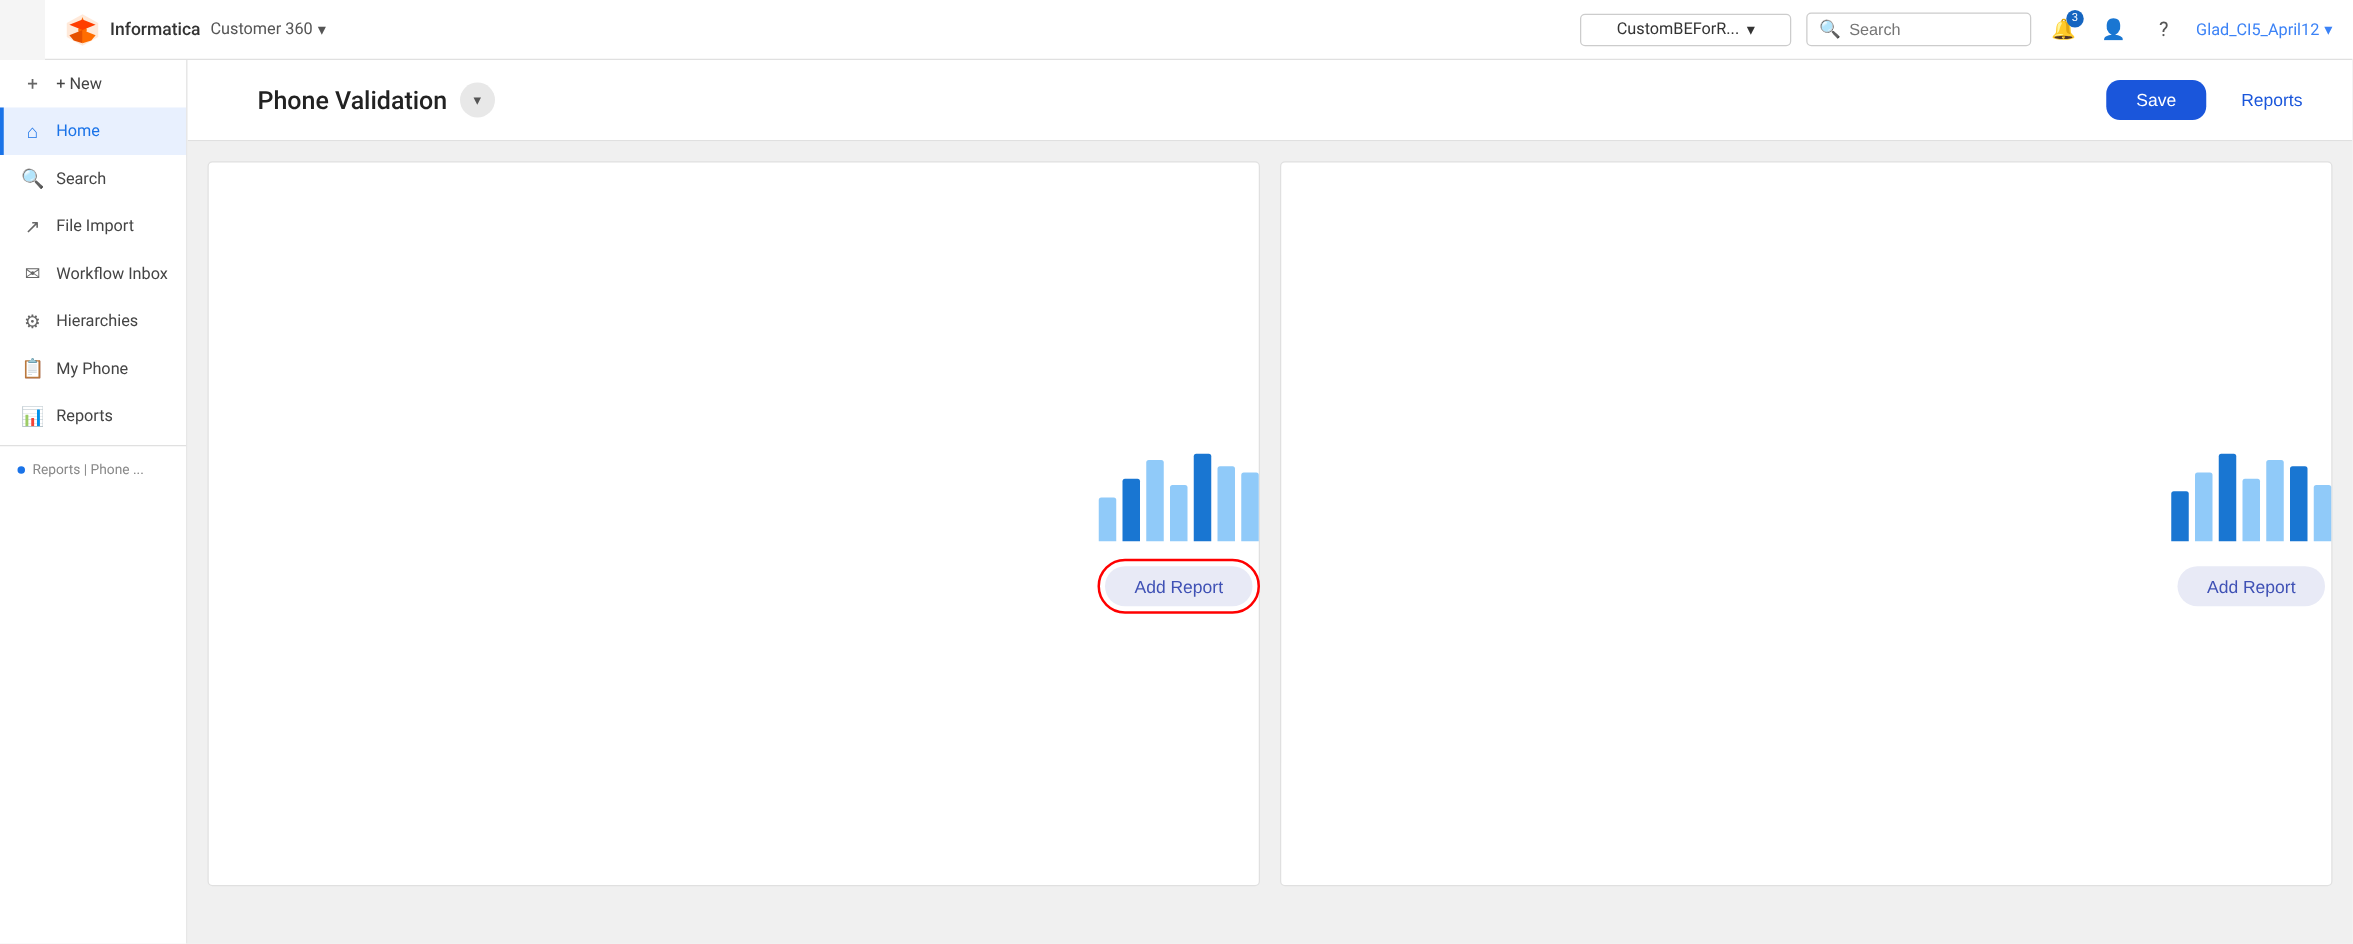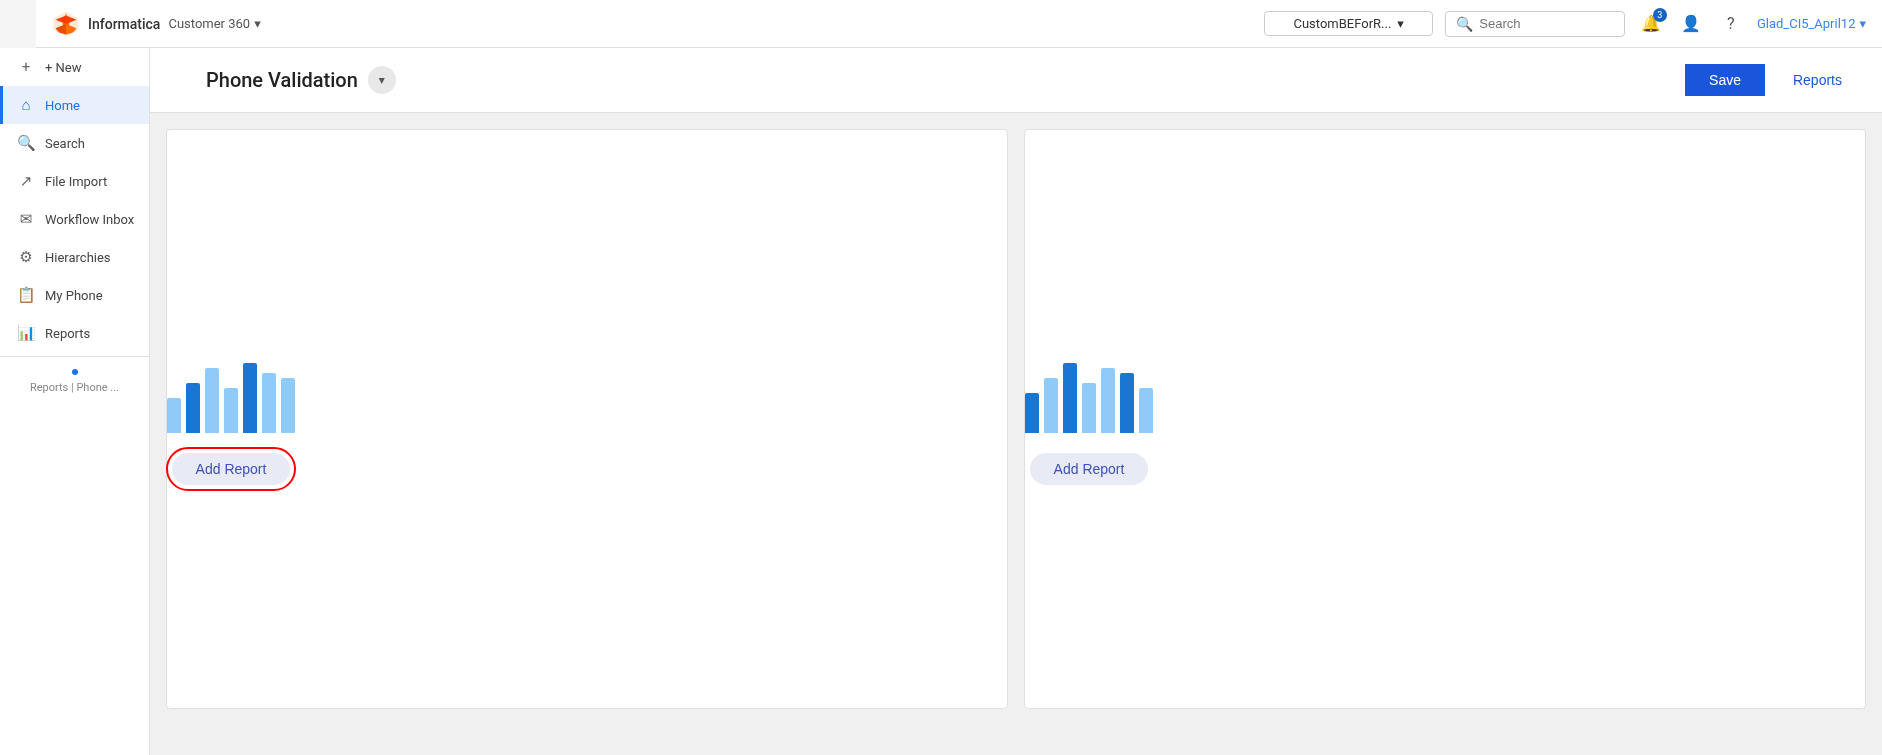--- a/index.html
+++ b/index.html
@@ -159,21 +159,20 @@
       background: #e0e0e0;
       margin: 4px 0;
     }
     .sidebar-breadcrumb {
       display: flex;
       align-items: center;
       gap: 6px;
       padding: 8px 14px;
       font-size: 11px;
       color: #888;
-      flex-direction: column;
     }
     .sidebar-breadcrumb .dot {
       width: 6px;
       height: 6px;
       border-radius: 50%;
       background: #1a73e8;
       flex-shrink: 0;
     }
 
     
@@ -218,21 +217,21 @@
     }
     .page-actions {
       display: flex;
       gap: 12px;
       align-items: center;
     }
     .btn-save {
       background: #1a56db;
       color: #fff;
       border: none;
-      border-radius: 0;
+      border-radius: 11px;
       padding: 8px 24px;
       font-size: 14px;
       cursor: pointer;
       font-weight: 500;
     }
     .btn-cancel {
       background: transparent;
       color: #1a56db;
       border: none;
       padding: 8px 16px;
@@ -248,21 +247,21 @@
       gap: 16px;
       padding: 16px;
     }
     .dashboard-card {
       background: #fff;
       border-radius: 4px;
       border: 1px solid #e0e0e0;
       min-height: 580px;
       display: flex;
       flex-direction: column;
-      align-items: flex-start;
+      align-items: flex-end;
       justify-content: center;
       position: relative;
     }
     .card-inner {
       display: flex;
       flex-direction: column;
       align-items: center;
       gap: 20px;
     }
 

